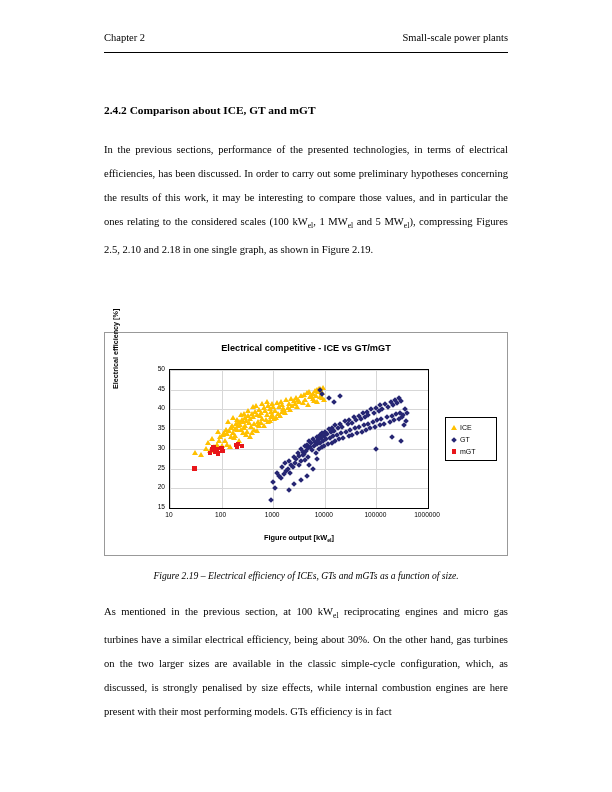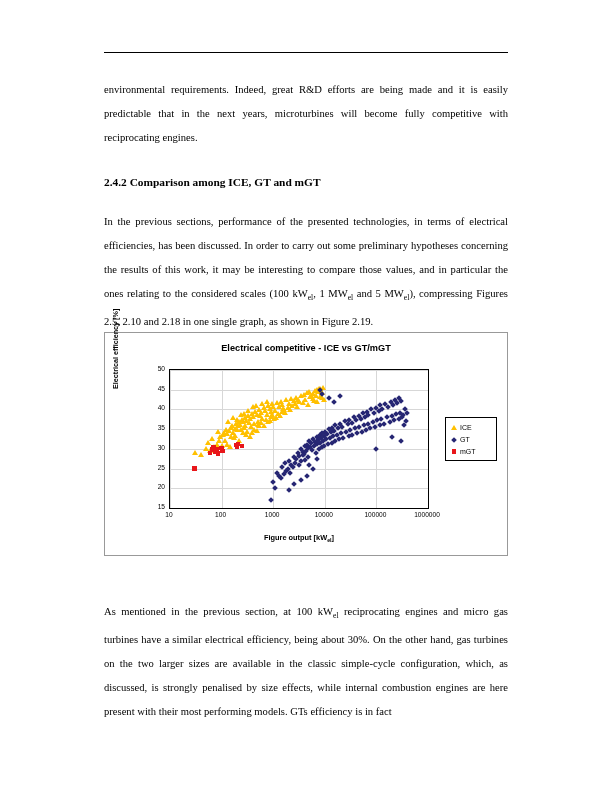--- a/index.html
+++ b/index.html
@@ -213,26 +213,29 @@
   .sub {
     font-size: 0.72em;
     vertical-align: sub;
   }
 </style>
 </head>
 <body>
 
 <div class="page">
 
+  <div class="header">
+    <span>Chapter 2</span>
+    <span>Small-scale power plants</span>
+  </div>
   <div class="header-rule"></div>
 
   <div class="content">
-    <p class="body-text">environmental requirements. Indeed, great R&amp;D efforts are being made and it is easily predictable that in the next years, microturbines will become fully competitive with reciprocating engines.</p>
-
-    <h3 class="section-heading">2.4.2 Comparison among ICE, GT and mGT</h3>
+
+    <h3 class="section-heading">2.4.2 Comparison about ICE, GT and mGT</h3>
 
     <div class="para-gap"></div>
 
     <p class="body-text"><span>In the previous sections, performance of the presented technologies, in terms of electrical efficiencies, has been discussed. In order to carry out some preliminary hypotheses concerning the results of this work, it may be interesting to compare those values, and in particular the ones relating to the considered scales (100 kW</span><span class="sub">el</span><span>, 1 MW</span><span class="sub">el</span><span> and 5 MW</span><span class="sub">el</span><span>), compressing Figures 2.5, 2.10 and 2.18 in one single graph, as shown in Figure 2.19.</span></p>
   </div>
 
   <div class="figure-wrap">
     <div class="chart-box">
       <div class="chart-title">Electrical competitive - ICE vs GT/mGT</div>
       <div class="ylabel">Electrical efficiency [%]</div>
@@ -573,19 +576,20 @@
           <div class="legend-row">
             <span class="legend-marker"><span class="legend-gt"></span></span>
             <span>GT</span>
           </div>
           <div class="legend-row">
             <span class="legend-marker"><span class="legend-mgt"></span></span>
             <span>mGT</span>
           </div>
         </div>
     </div>
+    <div class="fig-caption">Figure 2.19 – Electrical efficiency of ICEs, GTs and mGTs as a function of size.</div>
   </div>
 
   <div class="after-figure">
     <p class="body-text"><span>As mentioned in the previous section, at 100 kW</span><span class="sub">el</span><span> reciprocating engines and micro gas turbines have a similar electrical efficiency, being about 30%. On the other hand, gas turbines on the two larger sizes are available in the classic simple-cycle configuration, which, as discussed, is strongly penalised by size effects, while internal combustion engines are here present with their most performing models. GTs efficiency is in fact</span></p>
   </div>
 
 </div>
 
 </body></html>

